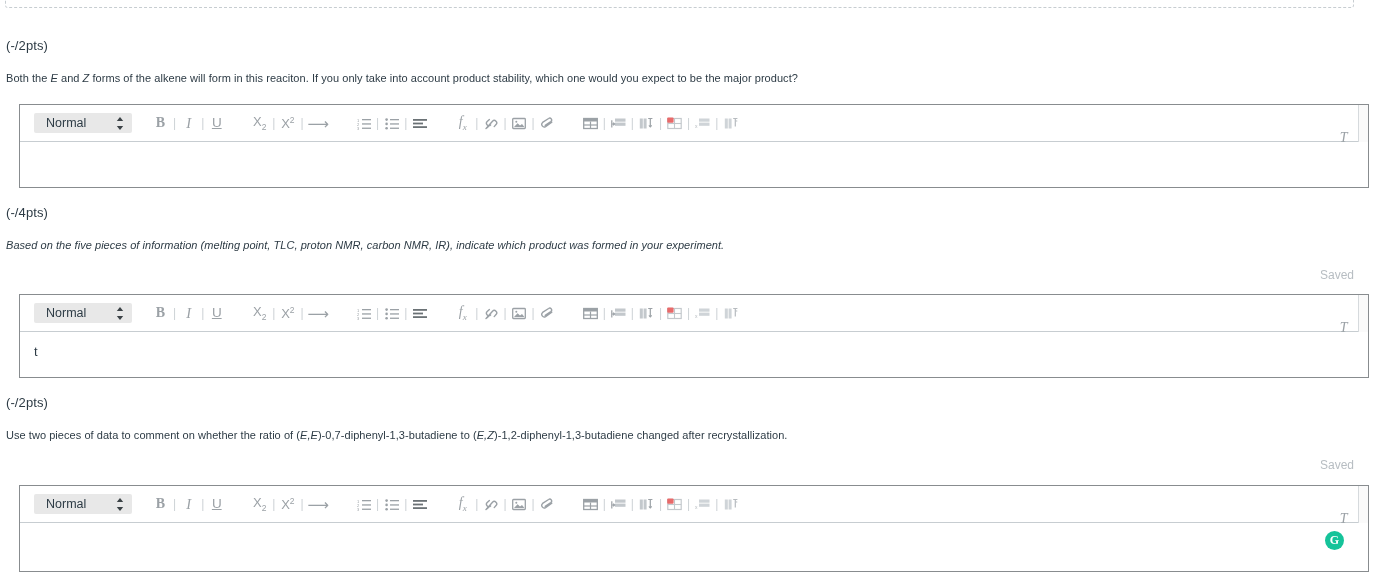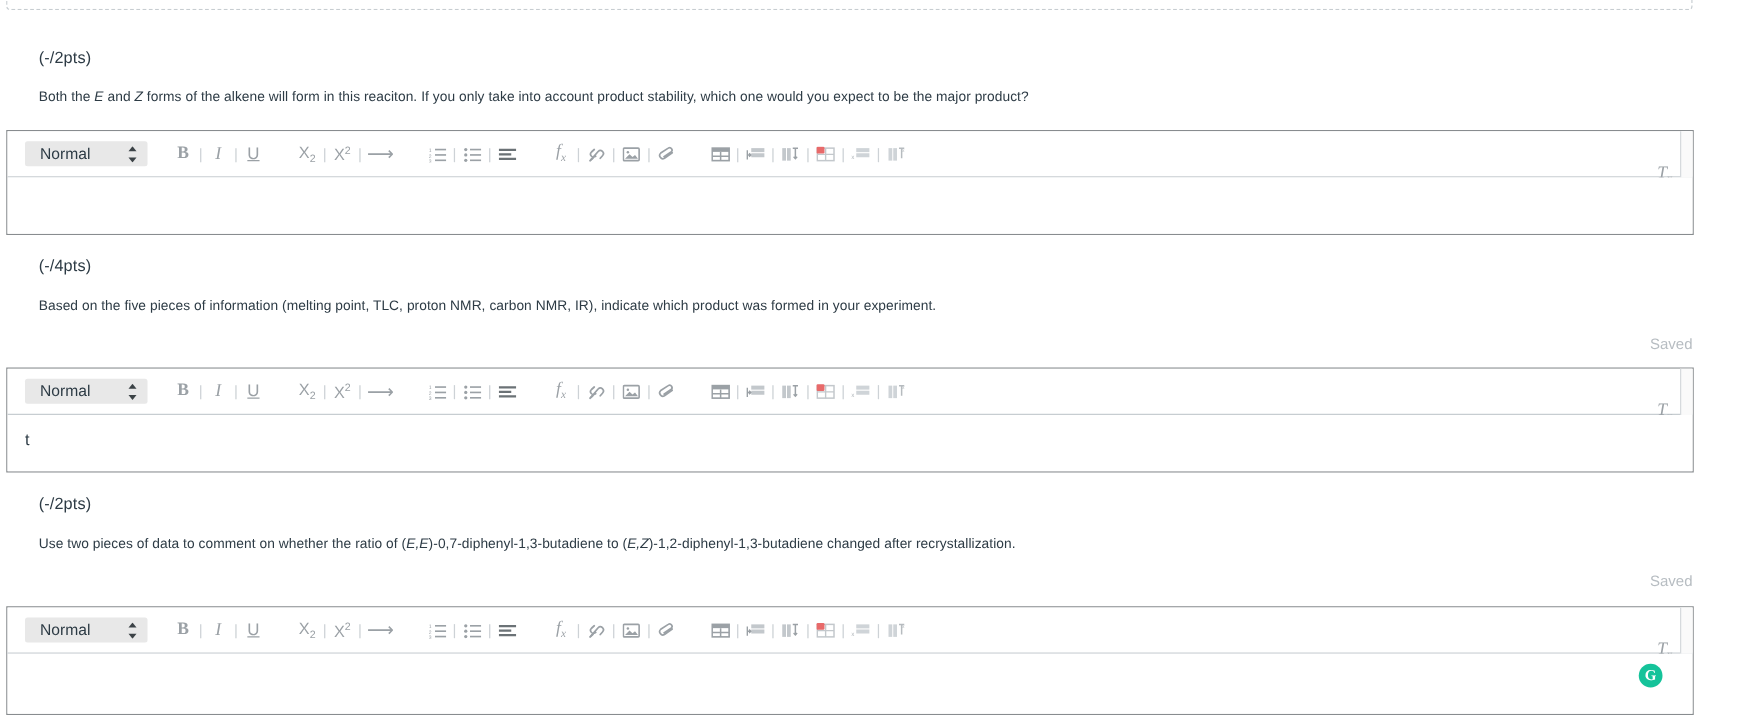--- a/index.html
+++ b/index.html
@@ -22,21 +22,21 @@
     left: 5px;
     top: -40px;
     width: 1349px;
     height: 48px;
     border: 1px dashed #c7cdd1;
     border-radius: 3px;
     box-sizing: border-box;
   }
 
   
-  .qblock { position: absolute; left: 0; width: 1266px; margin-left: 25px; }
+  .qblock { position: absolute; left: 0; width: 1266px; }
 
   .pts {
     font-size: 13px;
     color: #2d3b45;
     line-height: 16px;
     padding-left: 6px;
     letter-spacing: 0.1px;
   }
   .qtext {
     font-size: 11px;
@@ -53,21 +53,21 @@
     right: 36px;
     font-size: 12px;
     color: #b7bdc2;
     line-height: 14px;
     text-align: left;
   }
 
   
   .editor {
     position: absolute;
-    left: 5px;
+    left: 19px;
     width: 1350px;
     border: 1px solid #888c8f;
     background: #ffffff;
     box-sizing: border-box;
   }
   .editor-toolbar {
     height: 37px;
     border-bottom: 1px solid #c7cdd1;
     background: #ffffff;
     display: flex;
@@ -362,21 +362,21 @@
 
     <span class="clear-fmt"><span>T</span><sub>x</sub></span>
     <div class="tb-scroll"></div>
   </div>
   <div class="editor-body"></div>
 </div>
 
 <div class="qblock" style="top:205px;">
   <div class="pts">(-/4pts)</div>
 </div>
-<div class="qblock" style="top:235px;">
+<div class="qblock" style="top:235px;font-style:italic;">
   <div class="qtext">Based on the five pieces of information (melting point, TLC, proton NMR, carbon NMR, IR), indicate which product was formed in your experiment.</div>
 </div>
 <div class="saved" style="top:268px;">Saved</div>
 
 <div class="editor" style="top:294px;">
   <div class="editor-toolbar">
 
     <div class="style-select">
       <span>Normal</span>
       <span class="updown">

